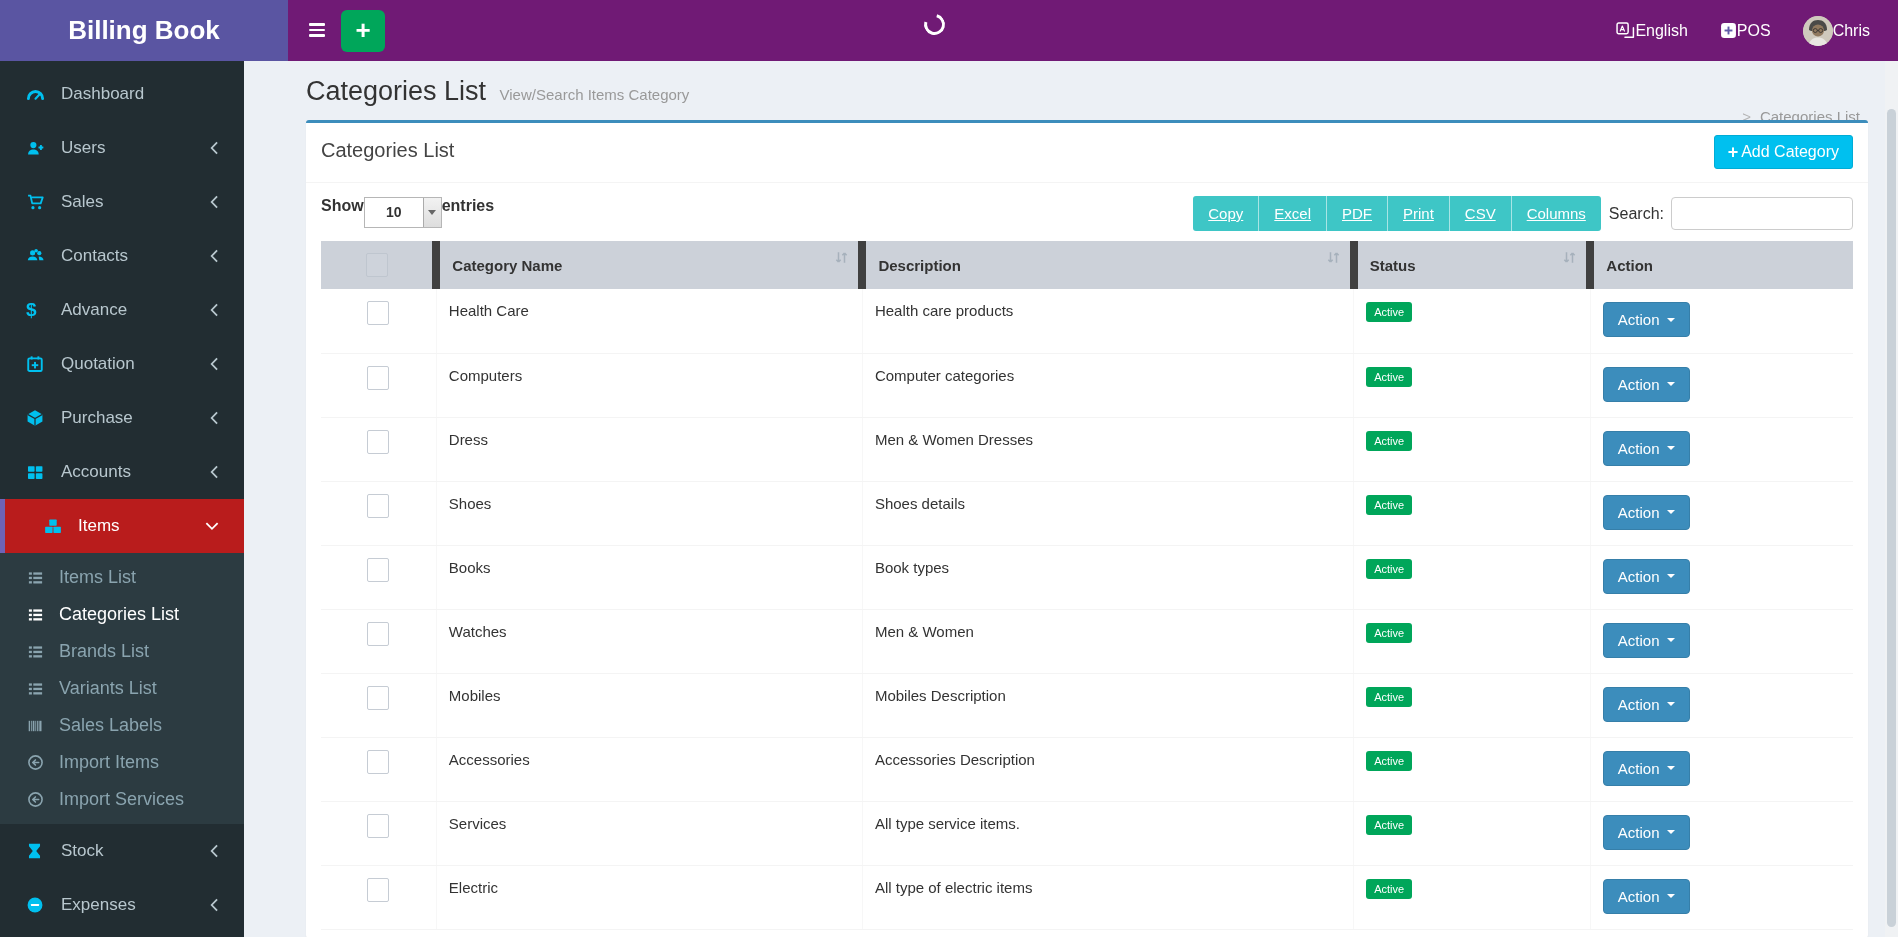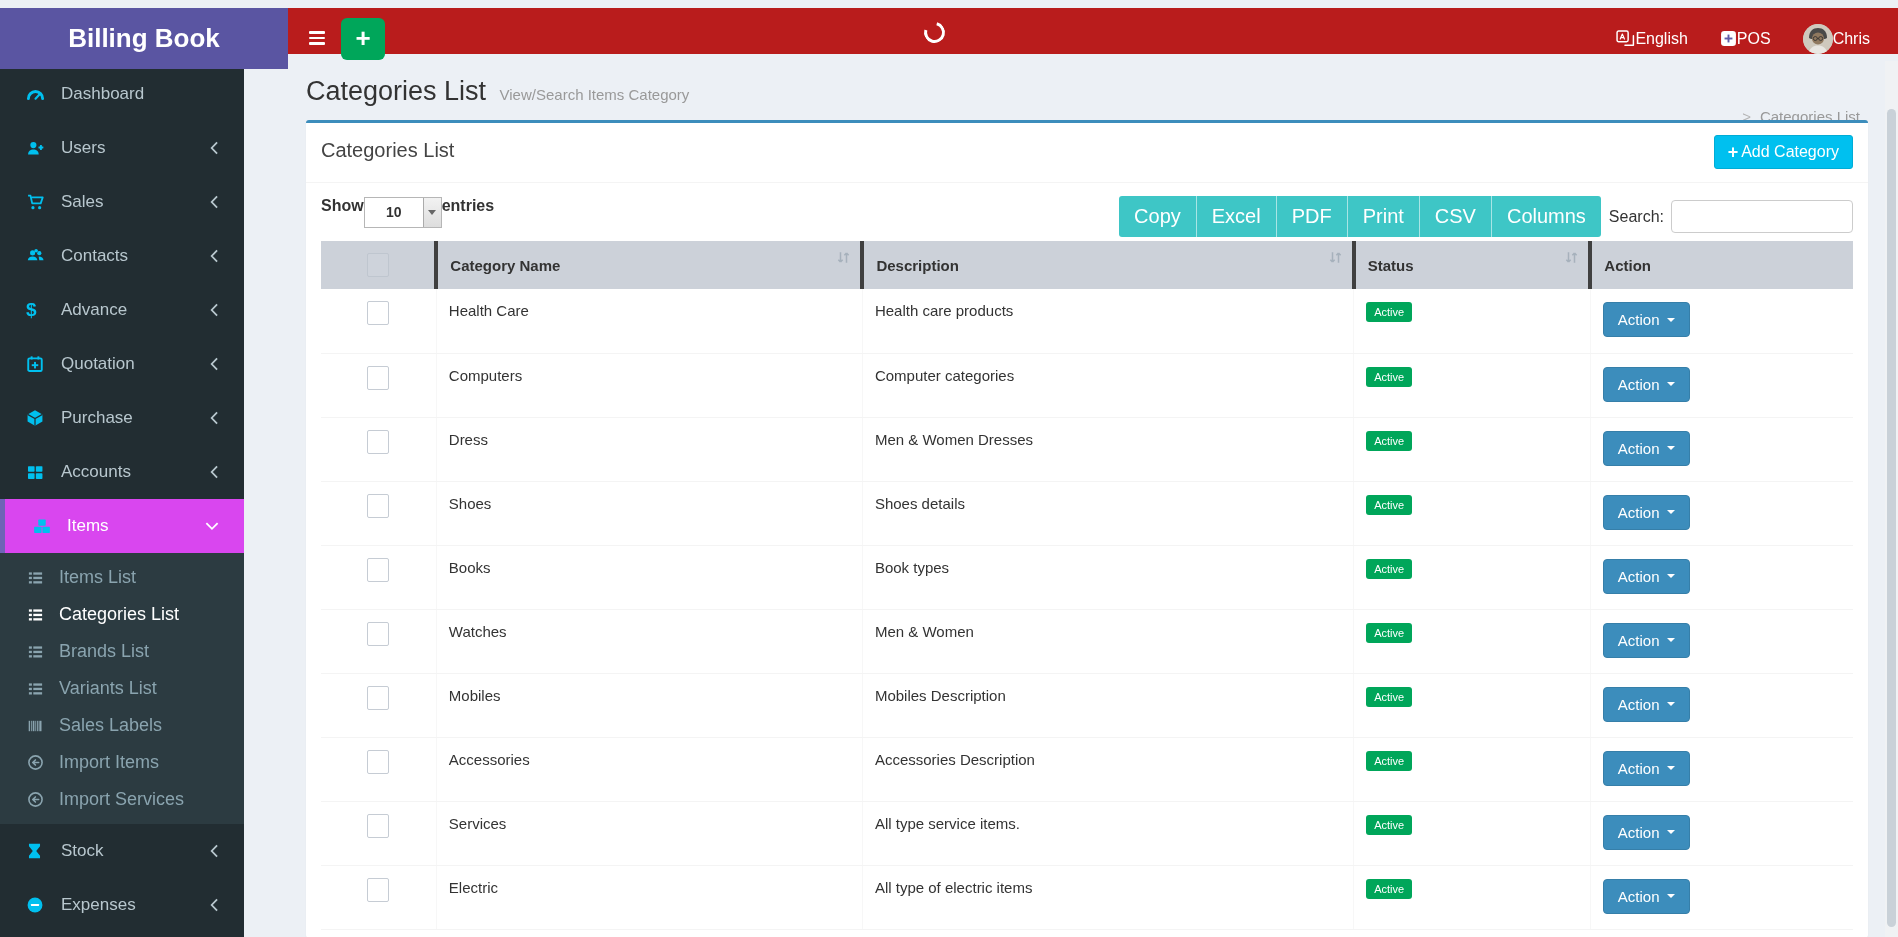--- a/index.html
+++ b/index.html
@@ -2,21 +2,21 @@
 <html><head>
 <meta charset="utf-8">
 <style>
   * { box-sizing: border-box; }
   html,body { margin:0; padding:0; }
   body {
     width:1898px; height:937px; position:relative; overflow:hidden;
     font-family:"Liberation Sans", sans-serif; background:#ecf0f5;
   }
   
-  .topbar { position:absolute; top:8px; left:0; width:1898px; height:46px; background:#b91c1c; z-index:20; }
+  .topbar { position:absolute; top:0; left:0; width:1898px; height:61px; background:#701a75; z-index:20; }
   .logo { position:absolute; left:0; top:0; width:288px; height:61px; background:#5a55a2;
           color:#fff; font-size:26px; font-weight:bold; display:flex; align-items:center; justify-content:center; cursor:pointer; }
   .hamburger { position:absolute; left:303px; top:16px; width:28px; height:28px; display:flex; flex-direction:column;
                justify-content:center; gap:3px; cursor:pointer; }
   .hamburger span { display:block; width:16px; height:2.5px; background:#fff; border-radius:1px; margin:0 auto; }
   .quick-add-btn { position:absolute; left:341px; top:10px; width:44px; height:42px; background:#00a65a; border:none;
                    border-radius:6px; color:#fff; font-size:26px; font-weight:bold; display:flex; align-items:center;
                    justify-content:center; cursor:pointer; line-height:1; padding-bottom:4px; }
   .spinner { position:absolute; left:924px; top:14px; width:21px; height:21px; border:3px solid #fff;
              border-top-color:transparent; border-radius:50%; transform:rotate(-30deg); }
@@ -26,21 +26,21 @@
   .avatar { width:30px; height:30px; border-radius:50%; overflow:hidden; background:#cfc9bd; }
   
   .sidebar { position:absolute; left:0; top:61px; width:244px; bottom:0; background:#222d32; }
   .menu { list-style:none; margin:0; padding:6px 0 0 0; }
   .menu-item { position:relative; height:54px; display:flex; align-items:center; padding-left:26px;
                color:#b8c7ce; font-size:17px; cursor:pointer; }
   .mi-icon { width:22px; height:20px; color:#00c0ef; margin-right:13px; display:flex; align-items:center; flex:none; }
   .mi-icon svg { display:block; }
   .dollar-glyph { font-size:19px; font-weight:bold; color:#00c0ef; width:22px; text-align:left; }
   .chev { position:absolute; right:25px; top:50%; transform:translateY(-50%); color:#b8c7ce; display:flex; }
-  .menu-item.active { background:#d946ef; border-left:5px solid #6f63b7; padding-left:27px; color:#fff; }
+  .menu-item.active { background:#b91c1c; border-left:5px solid #6f63b7; padding-left:38px; color:#fff; }
   .menu-item.active .chev { color:#fff; }
   .submenu { list-style:none; margin:0; padding:6px 0; background:#2c3b41; }
   .submenu-item { height:37px; display:flex; align-items:center; padding-left:27px; color:#8aa4af; font-size:18px; cursor:pointer; }
   .submenu-item .mi-icon { color:#8aa4af; width:20px; margin-right:12px; }
   .submenu-item.active { color:#fff; }
   .submenu-item.active .mi-icon { color:#fff; }
   
   .content { position:absolute; left:288px; top:61px; right:0; bottom:0; background:#ecf0f5; }
   .content-header { position:relative; padding:15px 43px 11px 18px; }
   .page-title { display:inline; font-size:27px; font-weight:400; color:#333; margin:0; }
@@ -62,29 +62,29 @@
   .table-toolbar { position:relative; height:58px; padding:13px 15px; display:flex; align-items:center; }
   .length { display:flex; align-items:flex-start; font-size:16px; color:#333;font-weight:bold; }
   .fake-select { width:78px; height:31px; border:1px solid #b6b6b6; background:#fff; display:flex; align-items:stretch; cursor:pointer; }
   .fake-select .val { flex:1; display:flex; align-items:center; justify-content:center; font-size:14px; color:#333; }
   .sel-btn { width:18px; background:linear-gradient(#f2f2f2,#ddd); border-left:1px solid #ababab;
              display:flex; align-items:center; justify-content:center; }
   .sel-caret { width:0; height:0; border-left:4px solid transparent; border-right:4px solid transparent; border-top:5px solid #666; }
   .toolbar-right { position:absolute; right:15px; top:13px; display:flex; align-items:center; }
   .btn-group { display:flex; border-radius:3px; overflow:hidden; }
   .export-btn { background:#3ec6c6; color:#fff; border:none; border-right:1px solid rgba(255,255,255,0.55);
-                font-size:20px; padding:9px 15px; cursor:pointer; font-family:inherit; }
+                font-size:15px; padding:9px 15px; cursor:pointer; font-family:inherit;text-decoration:underline; }
   .export-btn:last-child { border-right:none; }
   .search-label { font-size:16px; color:#333; margin:0 7px 0 8px; }
   .search-input { width:182px; height:33px; border:1px solid #ccc; border-radius:4px; padding:0 9px; font-size:15px;
                   font-family:inherit; outline:none; }
   
   table { width:calc(100% - 30px); margin:0 15px; border-collapse:collapse; table-layout:fixed; }
   thead th { background:#ccd1d9; font-size:15px; font-weight:bold; color:#333; text-align:left;
-             padding:9px 12px; border-right:4px solid #404040; position:relative; height:37px; cursor:pointer; }
+             padding:9px 12px; border-right:8px solid #404040; position:relative; height:37px; cursor:pointer; }
   thead th:last-child { border-right:none; }
   .sort-icon { position:absolute; right:9px; top:9px; color:#a6b1bc; }
   tbody td { font-size:15px; color:#333; padding:13px 12px; border-bottom:1px solid #f4f4f4;
              border-right:1px solid #f7f7f7; vertical-align:top; height:64px; }
   tbody td:last-child { border-right:none; }
   .col-check { width:115px; } .col-name { width:425px; } .col-desc { width:490px; }
   .col-status { width:236px; } .col-action { width:262px; }
   td.check-cell, th.check-cell { text-align:center; padding-top:12px; }
   .checkbox { display:inline-block; width:22px; height:24px; background:#fff; border:1px solid #c6ccd4;
               border-radius:2px; cursor:pointer; }

